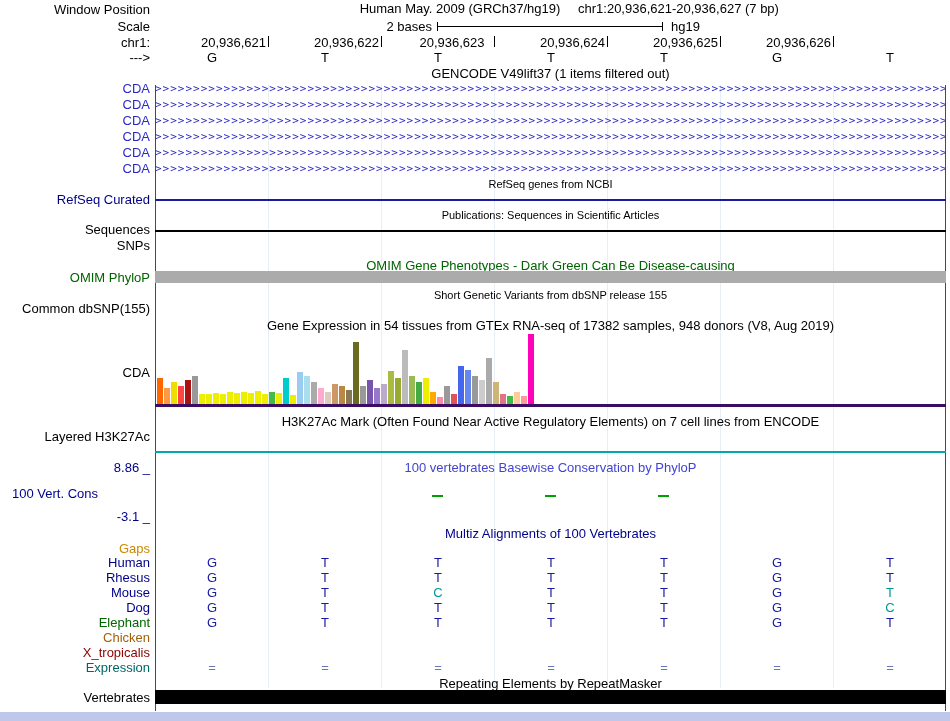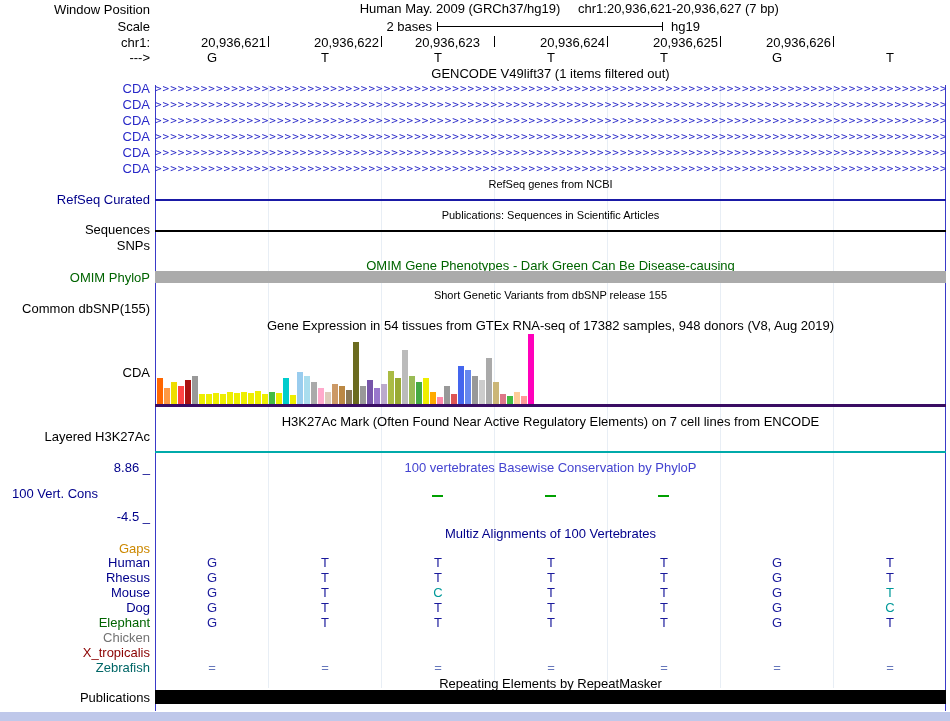--- a/index.html
+++ b/index.html
@@ -63,35 +63,35 @@
   <div class="lbl" style="top:365px">CDA</div>
   <div class="abs" style="left:155px;top:404px;width:791px;height:3px;background:#3A0D63"></div>
 
   <div class="ttl" style="top:414px">H3K27Ac Mark (Often Found Near Active Regulatory Elements) on 7 cell lines from ENCODE</div>
   <div class="lbl" style="top:429px">Layered H3K27Ac</div>
   <div class="abs" style="left:155px;top:451px;width:791px;height:2px;background:#00AAAA"></div>
 
   <div class="lbl navy" style="top:460px">8.86 _</div>
   <div class="ttl" style="top:460px;color:#4343D0">100 vertebrates Basewise Conservation by PhyloP</div>
   <div class="abs navy" style="left:12px;top:486px">100 Vert. Cons</div>
-  <div class="lbl navy" style="top:509px">-4.5 _</div>
+  <div class="lbl navy" style="top:509px">-3.1 _</div>
 
   <div class="ttl navy" style="top:526px">Multiz Alignments of 100 Vertebrates</div>
   <div class="lbl gold" style="top:541px">Gaps</div>
 
   <div class="ttl" style="top:676px">Repeating Elements by RepeatMasker</div>
-  <div class="lbl" style="top:690px">Publications</div>
+  <div class="lbl" style="top:690px">Vertebrates</div>
   <div class="abs" style="left:155px;top:690px;width:791px;height:14px;background:#000"></div>
 
   <div class="abs" style="left:0;top:712px;width:950px;height:9px;background:#BFC8EA"></div>
 <div style="position: absolute; white-space: nowrap; left: 186px; top: 35px; width: 80px; text-align: right;">20,936,621</div>
     <div style="position: absolute; white-space: nowrap; left: 268px; top: 36px; width: 1px; height: 11px; background: rgb(0, 0, 0);"></div>
     <div style="position: absolute; white-space: nowrap; left: 299px; top: 35px; width: 80px; text-align: right;">20,936,622</div>
     <div style="position: absolute; white-space: nowrap; left: 381px; top: 36px; width: 1px; height: 11px; background: rgb(0, 0, 0);"></div>
-    <div style="position: absolute; white-space: nowrap; left: 400px; top: 35px; width: 80px; text-align: right;">20,936,623</div>
+    <div style="position: absolute; white-space: nowrap; left: 412px; top: 35px; width: 80px; text-align: center;">20,936,623</div>
     <div style="position: absolute; white-space: nowrap; left: 494px; top: 36px; width: 1px; height: 11px; background: rgb(0, 0, 0);"></div>
     <div style="position: absolute; white-space: nowrap; left: 525px; top: 35px; width: 80px; text-align: right;">20,936,624</div>
     <div style="position: absolute; white-space: nowrap; left: 607px; top: 36px; width: 1px; height: 11px; background: rgb(0, 0, 0);"></div>
     <div style="position: absolute; white-space: nowrap; left: 638px; top: 35px; width: 80px; text-align: right;">20,936,625</div>
     <div style="position: absolute; white-space: nowrap; left: 720px; top: 36px; width: 1px; height: 11px; background: rgb(0, 0, 0);"></div>
     <div style="position: absolute; white-space: nowrap; left: 751px; top: 35px; width: 80px; text-align: right;">20,936,626</div>
     <div style="position: absolute; white-space: nowrap; left: 833px; top: 36px; width: 1px; height: 11px; background: rgb(0, 0, 0);"></div>
     <div style="position: absolute; white-space: nowrap; left: 202px; top: 50px; width: 20px; text-align: center;">G</div>
     <div style="position: absolute; white-space: nowrap; left: 315px; top: 50px; width: 20px; text-align: center;">T</div>
     <div style="position: absolute; white-space: nowrap; left: 428px; top: 50px; width: 20px; text-align: center;">T</div>
@@ -201,23 +201,23 @@
     <div style="position: absolute; white-space: nowrap; left: 767px; top: 600px; width: 20px; text-align: center; color: rgb(26, 26, 156);">G</div>
     <div style="position: absolute; white-space: nowrap; left: 880px; top: 600px; width: 20px; text-align: center; color: rgb(0, 153, 153);">C</div>
     <div style="position: absolute; white-space: nowrap; left: 0px; top: 615px; width: 150px; text-align: right; color: rgb(0, 100, 0);">Elephant</div>
     <div style="position: absolute; white-space: nowrap; left: 202px; top: 615px; width: 20px; text-align: center; color: rgb(26, 26, 156);">G</div>
     <div style="position: absolute; white-space: nowrap; left: 315px; top: 615px; width: 20px; text-align: center; color: rgb(26, 26, 156);">T</div>
     <div style="position: absolute; white-space: nowrap; left: 428px; top: 615px; width: 20px; text-align: center; color: rgb(26, 26, 156);">T</div>
     <div style="position: absolute; white-space: nowrap; left: 541px; top: 615px; width: 20px; text-align: center; color: rgb(26, 26, 156);">T</div>
     <div style="position: absolute; white-space: nowrap; left: 654px; top: 615px; width: 20px; text-align: center; color: rgb(26, 26, 156);">T</div>
     <div style="position: absolute; white-space: nowrap; left: 767px; top: 615px; width: 20px; text-align: center; color: rgb(26, 26, 156);">G</div>
     <div style="position: absolute; white-space: nowrap; left: 880px; top: 615px; width: 20px; text-align: center; color: rgb(26, 26, 156);">T</div>
-    <div style="position: absolute; white-space: nowrap; left: 0px; top: 630px; width: 150px; text-align: right; color: #737373;">Chicken</div>
+    <div style="position: absolute; white-space: nowrap; left: 0px; top: 630px; width: 150px; text-align: right; color: #a16207;">Chicken</div>
     <div style="position: absolute; white-space: nowrap; left: 0px; top: 645px; width: 150px; text-align: right; color: rgb(139, 0, 0);">X_tropicalis</div>
-    <div style="position: absolute; white-space: nowrap; left: 0px; top: 660px; width: 150px; text-align: right; color: rgb(0, 102, 102);">Zebrafish</div>
+    <div style="position: absolute; white-space: nowrap; left: 0px; top: 660px; width: 150px; text-align: right; color: rgb(0, 102, 102);">Expression</div>
     <div style="position: absolute; white-space: nowrap; left: 202px; top: 660px; width: 20px; text-align: center; color: rgb(102, 119, 187);">=</div>
     <div style="position: absolute; white-space: nowrap; left: 315px; top: 660px; width: 20px; text-align: center; color: rgb(102, 119, 187);">=</div>
     <div style="position: absolute; white-space: nowrap; left: 428px; top: 660px; width: 20px; text-align: center; color: rgb(102, 119, 187);">=</div>
     <div style="position: absolute; white-space: nowrap; left: 541px; top: 660px; width: 20px; text-align: center; color: rgb(102, 119, 187);">=</div>
     <div style="position: absolute; white-space: nowrap; left: 654px; top: 660px; width: 20px; text-align: center; color: rgb(102, 119, 187);">=</div>
     <div style="position: absolute; white-space: nowrap; left: 767px; top: 660px; width: 20px; text-align: center; color: rgb(102, 119, 187);">=</div>
     <div style="position: absolute; white-space: nowrap; left: 880px; top: 660px; width: 20px; text-align: center; color: rgb(102, 119, 187);">=</div>
   </div>
 
 </body></html>

